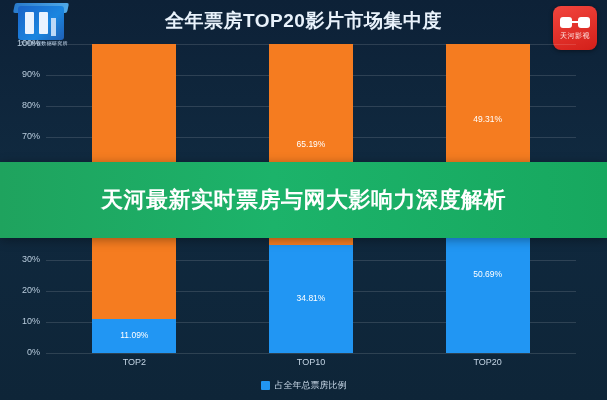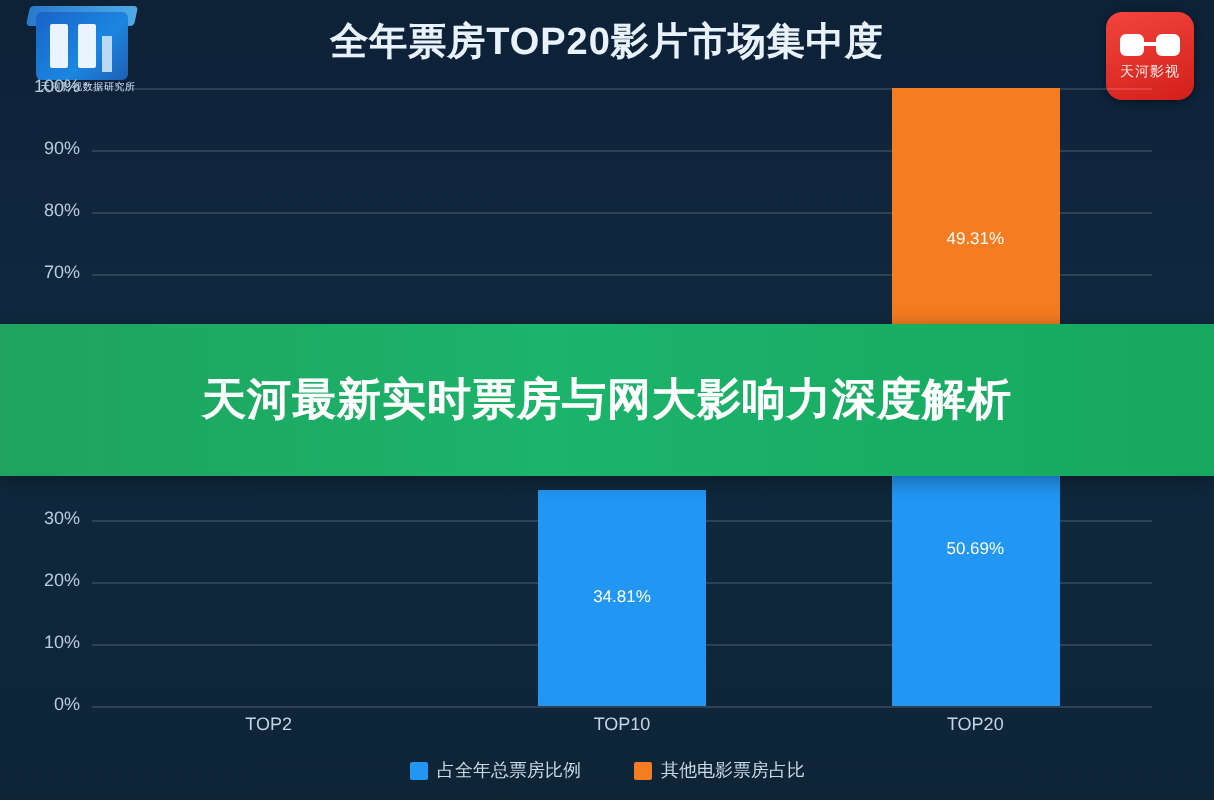--- a/index.html
+++ b/index.html
@@ -142,46 +142,51 @@
       <div class="gridline" style="top: 123.6px;"></div>
       <div class="ylab" style="top: 123.6px;">60%</div>
       <div class="gridline" style="top: 92.7px;"></div>
       <div class="ylab" style="top: 92.7px;">70%</div>
       <div class="gridline" style="top: 61.8px;"></div>
       <div class="ylab" style="top: 61.8px;">80%</div>
       <div class="gridline" style="top: 30.9px;"></div>
       <div class="ylab" style="top: 30.9px;">90%</div>
       <div class="gridline" style="top: 0px;"></div>
       <div class="ylab" style="top: 0px;">100%</div>
+      <div class="bar-group" style="left: 46.3333px; height: 309px;">
+        <div class="bar" style="height: 34.2681px; bottom: 0px; background: rgb(33, 150, 243);">
+          <div class="vlabel" style="top: 11.134px;">11.09%</div>
+        </div>
+        <div class="bar" style="height: 274.732px; bottom: 34.2681px; background: rgb(245, 124, 32);"></div>
+      </div>
       <div class="xlab" style="left: 46.3333px;">TOP2</div>
       <div class="bar-group" style="left: 223px; height: 309px;">
         <div class="bar" style="height: 107.563px; bottom: 0px; background: rgb(33, 150, 243);">
           <div class="vlabel" style="top: 47.7814px;">34.81%</div>
+        </div>
+        <div class="bar" style="height: 201.437px; bottom: 107.563px; background: rgb(245, 124, 32);">
+          <div class="vlabel" style="top: 94.7185px;">65.19%</div>
         </div>
       </div>
       <div class="xlab" style="left: 223px;">TOP10</div>
       <div class="bar-group" style="left: 399.667px; height: 309px;">
         <div class="bar" style="height: 156.632px; bottom: 0px; background: rgb(33, 150, 243);">
           <div class="vlabel" style="top: 72.3161px;">50.69%</div>
         </div>
         <div class="bar" style="height: 152.368px; bottom: 156.632px; background: rgb(245, 124, 32);">
           <div class="vlabel" style="top: 70.1839px;">49.31%</div>
         </div>
       </div>
       <div class="xlab" style="left: 399.667px;">TOP20</div>
     </div>
 
   <div class="legend" id="legend">
       <div class="lg-item">
         <span class="lg-swatch" style="background: rgb(33, 150, 243);"></span>
         <span>占全年总票房比例</span>
       </div>
-      <div class="lg-item">
-        <span class="lg-swatch" style="background: rgb(245, 124, 32);"></span>
-        <span>其他电影票房占比</span>
-      </div>
     </div>
 
   <div class="banner">
     <div class="banner-txt">天河最新实时票房与网大影响力深度解析</div>
   </div>
 
 </div>
 
 </body></html>

